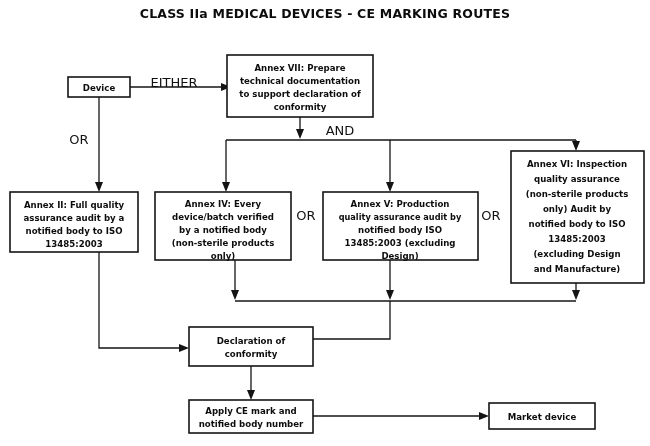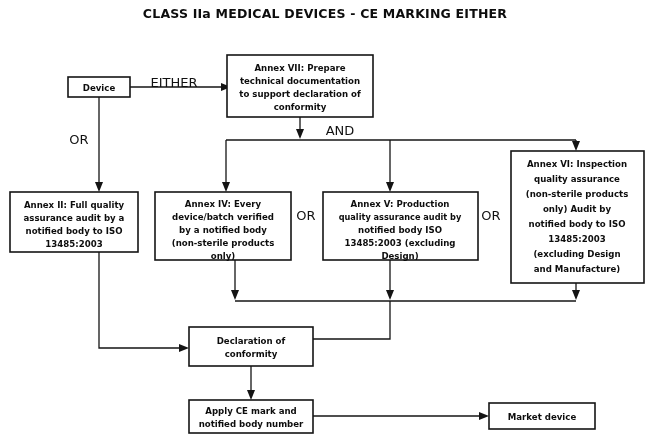--- a/index.html
+++ b/index.html
@@ -66,21 +66,21 @@
   .edge-head {
     fill: #141414;
     stroke: none;
   }
 </style>
 </head>
 <body>
 
 <div id="page">
 
-  <div id="chart-title">CLASS IIa MEDICAL DEVICES - CE MARKING EITHER</div>
+  <div id="chart-title">CLASS IIa MEDICAL DEVICES - CE MARKING ROUTES</div>
 
   <svg id="flow" viewBox="0 0 650 446">
 
     <g>
       <path class="edge" d="M130,87 L221,87"></path>
       <polygon class="edge-head" points="221,83 231,87 221,91"></polygon>
     </g>
 
     <g>
       <path class="edge" d="M99,97 L99,182"></path>

